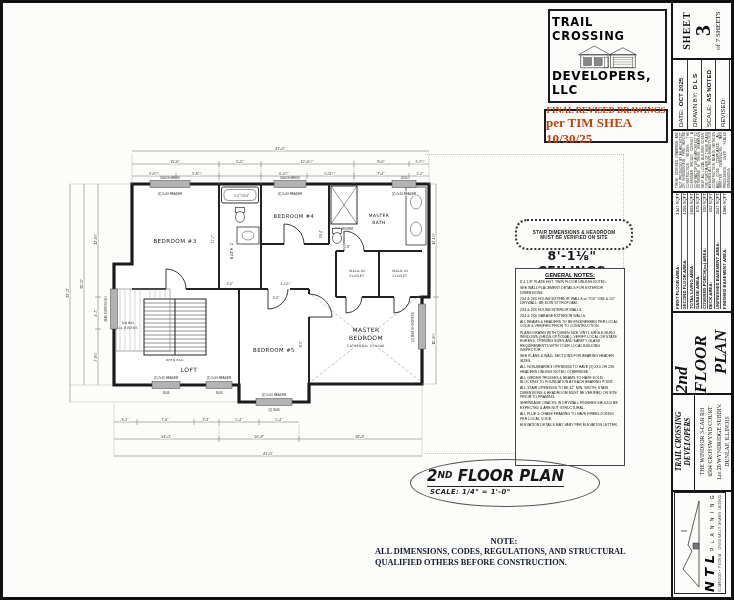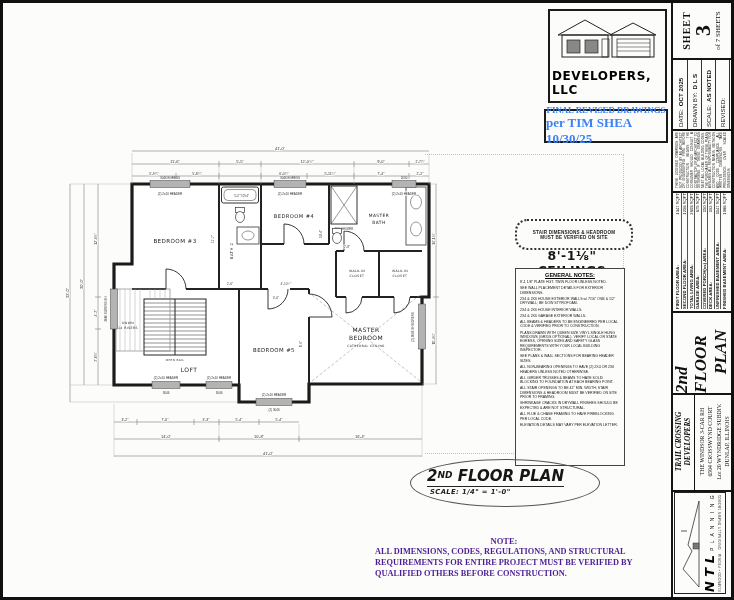--- a/index.html
+++ b/index.html
@@ -35,41 +35,41 @@
   .ntl-w{font-size:5px;letter-spacing:1.5px;}
   .ntl-m{font-size:3.2px;color:#333;letter-spacing:0.4px;}
   
   .logoBox{position:absolute;left:545px;top:6px;width:119px;height:94px;border:2px solid #1b1b1b;
            display:flex;flex-direction:column;align-items:center;justify-content:space-between;
            padding:4px 2px;box-sizing:border-box;background:#fcfcfa;z-index:4;}
   .logoBox .l1{font-family:"DejaVu Sans",sans-serif;font-size:11.5px;font-weight:bold;letter-spacing:0.8px;}
   .logoBox .l2{font-family:"DejaVu Sans",sans-serif;font-size:12px;font-weight:bold;letter-spacing:0.6px;}
   .revBox{position:absolute;left:541px;top:106px;width:124px;height:34px;border:2px solid #1b1b1b;
           display:flex;flex-direction:column;align-items:center;justify-content:center;background:#fcfcfa;
-          font-family:"Liberation Serif",serif;font-weight:bold;color:#3b82f6;z-index:4;box-sizing:border-box;}
+          font-family:"Liberation Serif",serif;font-weight:bold;color:#c2410c;z-index:4;box-sizing:border-box;}
   .revBox .r1{font-size:8.8px;}
   .revBox .r2{font-size:13px;}
   .cloud{position:absolute;left:512px;top:216px;width:114px;height:27px;border:2px dotted #333;
          border-radius:12px;display:flex;flex-direction:column;align-items:center;justify-content:center;
          font-size:4.6px;font-weight:bold;color:#222;background:#fcfcfa;z-index:4;letter-spacing:0.2px;}
   .ceil{position:absolute;left:510px;top:245px;width:118px;text-align:center;z-index:4;
         font-family:"DejaVu Sans",sans-serif;font-size:12.5px;font-weight:bold;letter-spacing:0.5px;color:#151515;}
   .notesBox{position:absolute;left:512px;top:265px;width:110px;height:198px;border:1px solid #444;
             background:#fcfcfa;padding:3px 4px;box-sizing:border-box;z-index:4;}
   .notesBox .nt{font-size:5.6px;font-weight:bold;text-align:center;text-decoration:underline;margin-bottom:2px;}
   .notesBox .ni{font-size:3.55px;line-height:1.25;color:#181818;margin-bottom:1.8px;}
   .planTitle{position:absolute;left:407px;top:456px;width:192px;height:50px;z-index:4;font-style:italic;}
   .planTitle .ell{position:absolute;left:0;top:0;width:188px;height:46px;border:1.3px solid #555;border-radius:50%;}
   .planTitle .t{position:absolute;left:17px;top:7px;font-family:"DejaVu Sans",sans-serif;font-weight:bold;
                 color:#161616;border-bottom:1.6px solid #222;padding-bottom:1px;}
   .planTitle .t .big{font-size:15px;}
   .planTitle .t .sup{font-size:9px;vertical-align:3px;}
   .planTitle .s{position:absolute;left:20px;top:29px;font-family:"DejaVu Sans",sans-serif;
                 font-size:6.8px;font-weight:bold;color:#222;letter-spacing:0.4px;}
-  .bottomNote{position:absolute;left:372px;top:533px;width:258px;z-index:4;color:#4c1d95;
+  .bottomNote{position:absolute;left:372px;top:533px;width:258px;z-index:4;color:#0f172a;
               font-family:"Liberation Serif",serif;font-weight:bold;}
   .bottomNote .nl{font-size:8.5px;text-align:center;margin-bottom:1px;}
   .bottomNote .bl{font-size:8.3px;line-height:1.3;}
   .roofDotted{position:absolute;left:422px;top:151px;width:198px;height:298px;z-index:1;
               border-top:1px dotted #c3c3c3;border-right:1px dotted #c3c3c3;border-bottom:1px dotted #c3c3c3;}
   .planSvg{position:absolute;left:51px;top:136px;z-index:2;}
   
   .rm{font-family:"DejaVu Sans",sans-serif;fill:#1d1d1d;letter-spacing:0.4px;text-anchor:middle;}
   .dimt{font-size:3.9px;fill:#333;text-anchor:middle;paint-order:stroke;stroke:#fcfcfa;stroke-width:1.4px;}
   .tin{font-size:3px;fill:#333;text-anchor:middle;paint-order:stroke;stroke:#fcfcfa;stroke-width:1px;}
@@ -270,20 +270,21 @@
     <text class="idim" x="268" y="95" transform="rotate(-90 268 95)">10'-4"</text>
     <text class="idim" x="176" y="146">2'-6"</text>
     <text class="idim" x="232" y="146">4'-10½"</text>
     <text class="idim" x="222" y="160">3'-6"</text>
     <text class="idim" x="248" y="205" transform="rotate(-90 248 205)">8'-6"</text>
     <text class="idim" x="192" y="58">2'-4"</text>
     <text class="idim" x="293" y="109">2'-8"</text>
   </svg>
 
   <div class="logoBox">
+    <div class="l1">TRAIL CROSSING</div>
     <svg width="106" height="44" viewBox="0 0 106 44">
       <g fill="none" stroke="#222" stroke-width="1">
         <polygon points="3,20 30,5 57,20"></polygon>
         <rect x="7" y="20" width="46" height="22"></rect>
         <polygon points="55,20 78,8 101,20"></polygon>
         <rect x="57" y="20" width="42" height="22"></rect>
         <rect x="12" y="25" width="13" height="13" fill="#888" stroke-width="0.7"></rect>
         <rect x="30" y="25" width="13" height="13" fill="#888" stroke-width="0.7"></rect>
         <rect x="47" y="24" width="7" height="18" stroke-width="0.7"></rect>
         <rect x="62" y="24" width="33" height="18" stroke-width="0.7"></rect>
@@ -324,21 +325,20 @@
 
   <div class="planTitle">
     <div class="ell"></div>
     <div class="t"><span class="big">2</span><span class="sup">ND</span><span class="big"> FLOOR PLAN</span></div>
     <div class="s">SCALE: 1/4" = 1'-0"</div>
   </div>
 
   <div class="bottomNote">
     <div class="nl">NOTE:</div>
     <div class="bl">ALL DIMENSIONS, CODES, REGULATIONS, AND STRUCTURAL</div>
-    <div class="bl">REQUIREMENTS FOR ENTIRE PROJECT MUST BE VERIFIED BY</div>
     <div class="bl">QUALIFIED OTHERS BEFORE CONSTRUCTION.</div>
   </div>
 
   <div class="strip">
     <div class="hline" style="top:55px"></div>
       <div class="hline" style="top:126px"></div>
     <div class="hline" style="top:188px"></div>
       <div class="hline" style="top:308px"></div>
     <div class="hline" style="top:390px"></div>
       <div class="hline" style="top:487px"></div>

